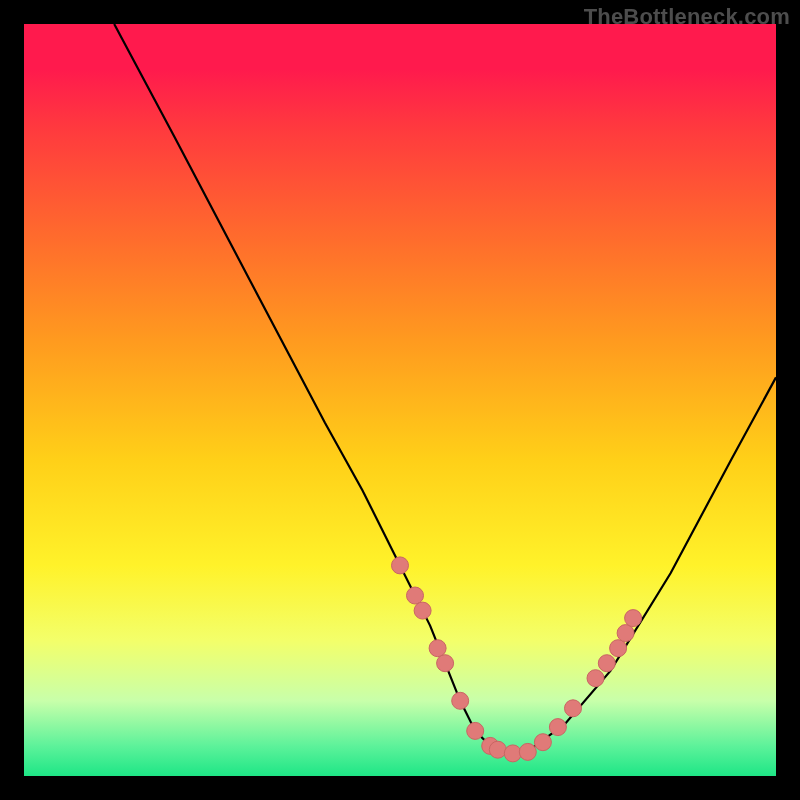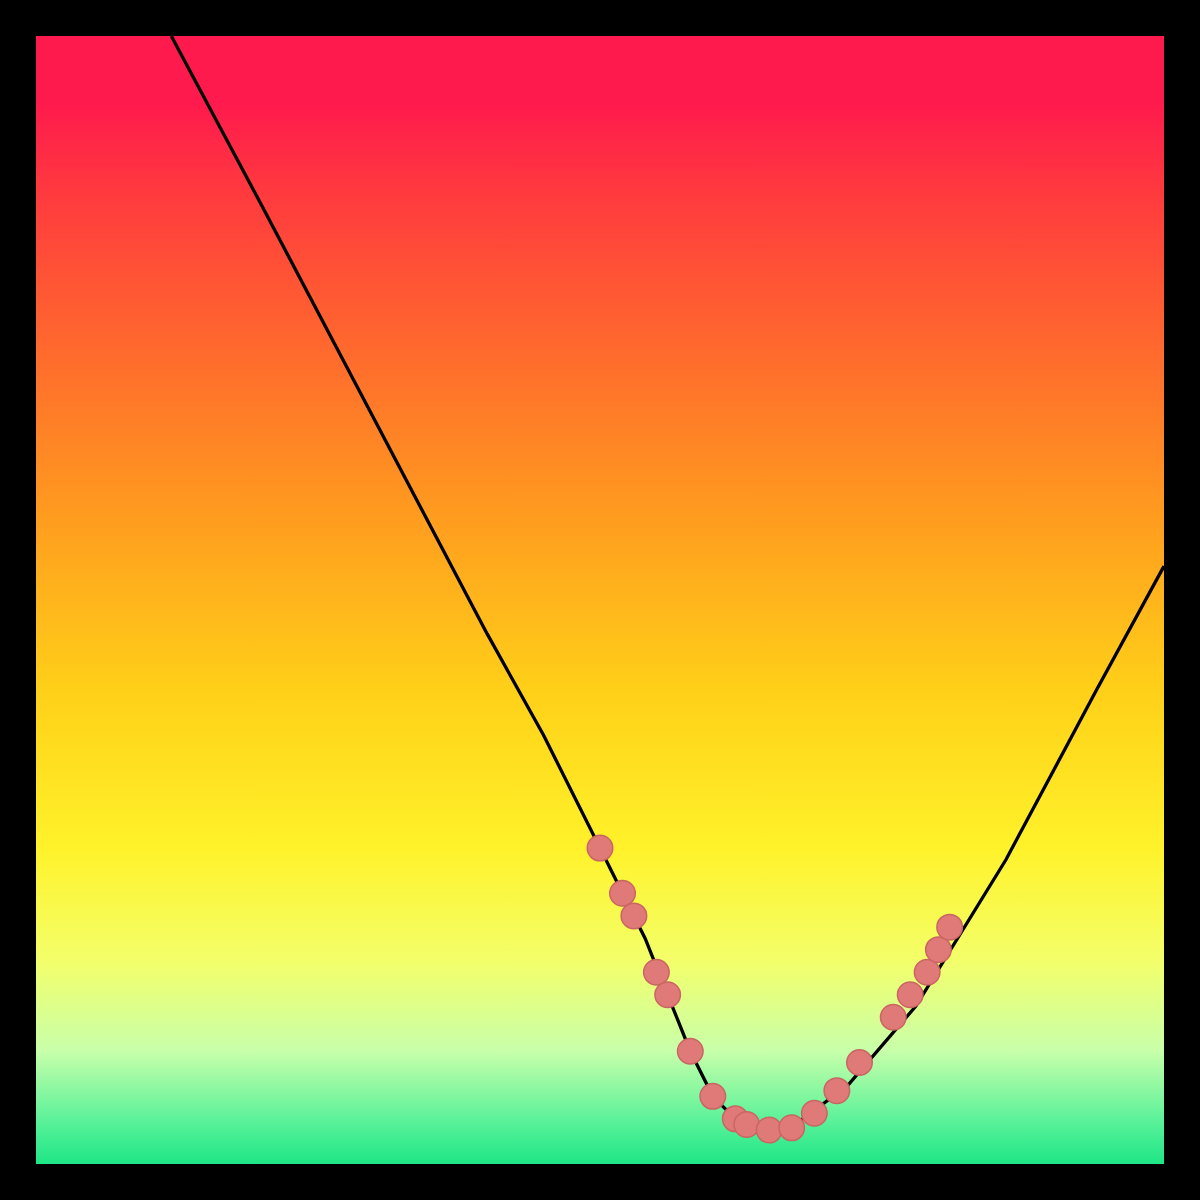--- a/index.html
+++ b/index.html
@@ -83,13 +83,14 @@
         <circle cx="533.9" cy="703.1" r="8.5" fill="#e07a78" stroke="#c96563" stroke-width="1"></circle>
         <circle cx="549.0" cy="684.3" r="8.5" fill="#e07a78" stroke="#c96563" stroke-width="1"></circle>
         <circle cx="571.5" cy="654.2" r="8.5" fill="#e07a78" stroke="#c96563" stroke-width="1"></circle>
         <circle cx="582.8" cy="639.2" r="8.5" fill="#e07a78" stroke="#c96563" stroke-width="1"></circle>
         <circle cx="594.1" cy="624.2" r="8.5" fill="#e07a78" stroke="#c96563" stroke-width="1"></circle>
         <circle cx="601.6" cy="609.1" r="8.5" fill="#e07a78" stroke="#c96563" stroke-width="1"></circle>
         <circle cx="609.1" cy="594.1" r="8.5" fill="#e07a78" stroke="#c96563" stroke-width="1"></circle>
       </g>
   </svg>
 
+  <div class="watermark">TheBottleneck.com</div>
 </div>
 
 </body></html>

